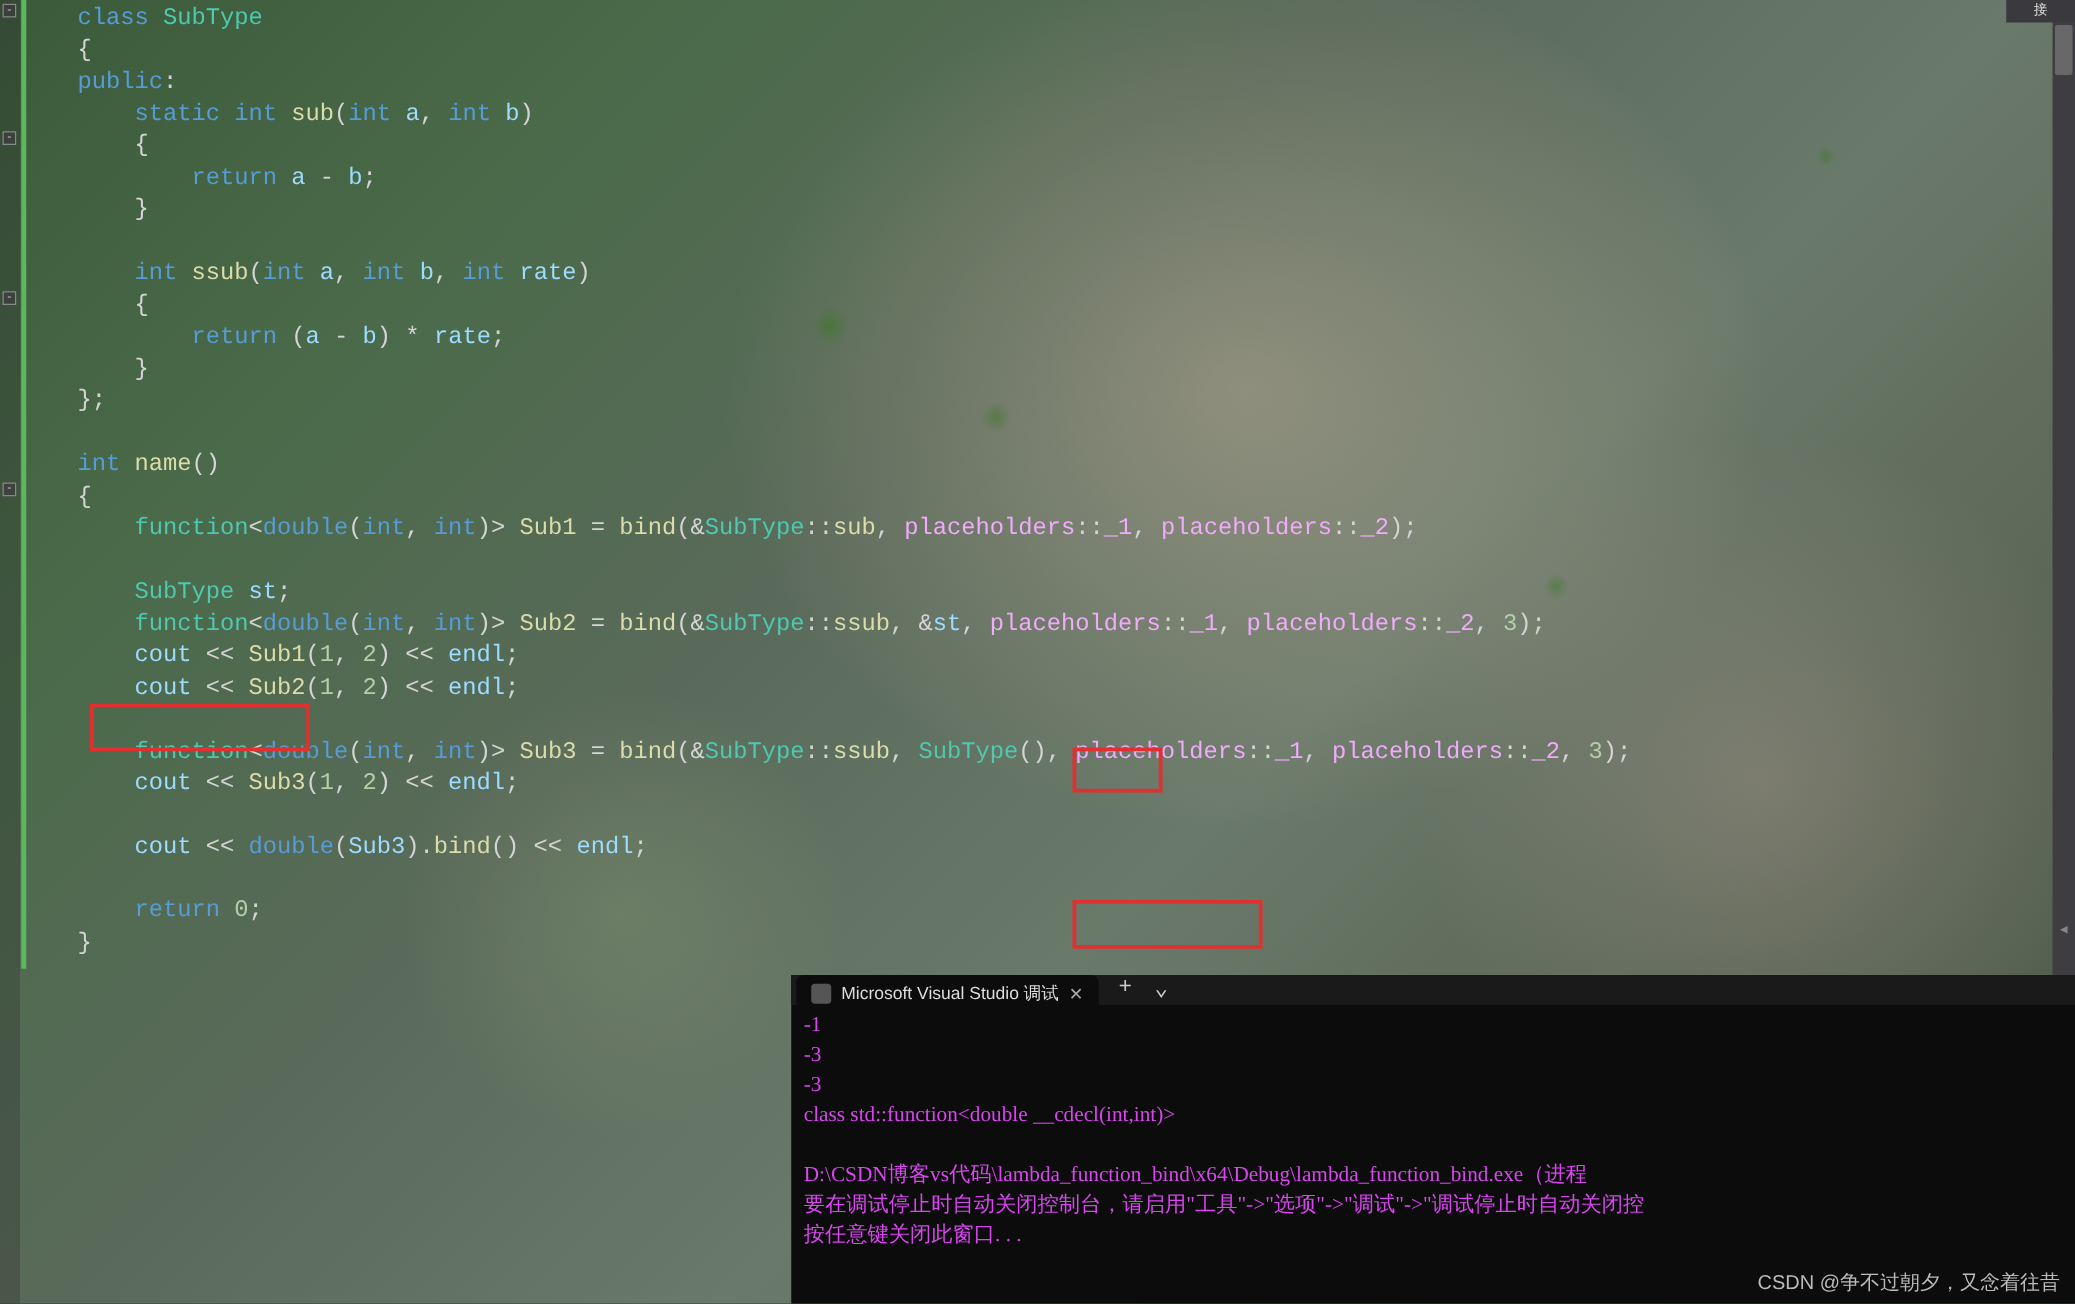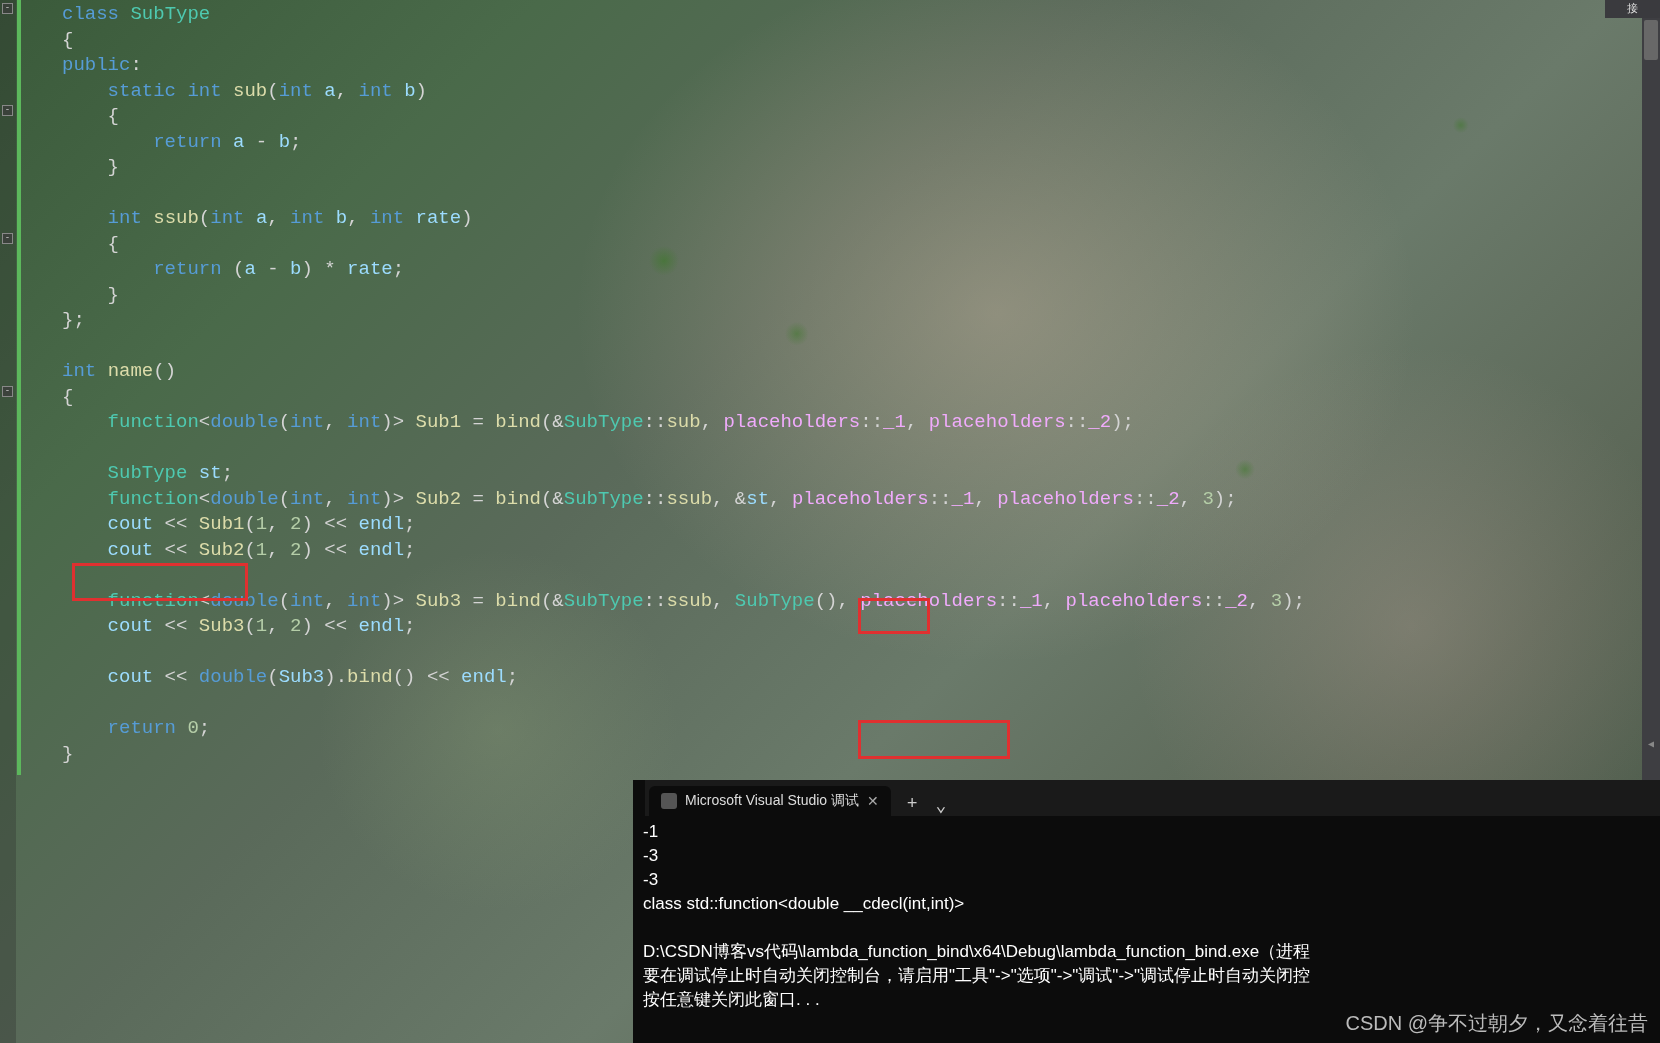--- a/index.html
+++ b/index.html
@@ -110,26 +110,25 @@
   left: 633px;
   top: 780px;
   right: 0;
   bottom: 0;
   background: #0c0c0c;
   z-index: 20;
   display: flex;
   flex-direction: column;
 }
 .term-tabs {
-  height: 36px;
+  height: 24px;
   background: #1a1a1a;
   display: flex;
-  align-items: flex-end;
+  align-items: flex-start;
   padding: 0 4px;
-  margin-left: 12px;
 }
 .term-tab {
   display: flex;
   align-items: center;
   gap: 8px;
   background: #0c0c0c;
   padding: 6px 12px;
   color: #ddd;
   font-size: 14px;
   font-family: 'Segoe UI', sans-serif;
@@ -149,33 +148,33 @@
 .term-actions {
   display: flex;
   gap: 18px;
   padding-left: 12px;
   color: #ccc;
   font-size: 18px;
 }
 .term-body {
   flex: 1;
   padding: 4px 10px;
-  color: #ffffff;
-  font-family: Liberation Sans, sans-serif;
+  color: #d946ef;
+  font-family: Liberation Serif, serif;
   font-size: 17px;
   line-height: 24px;
   white-space: pre;
   overflow: hidden;
 }
 .watermark {
   position: absolute;
   right: 12px;
   bottom: 6px;
   color: #bbb;
-  font-size: 20px;
+  font-size: 16px;
   font-family: 'Microsoft YaHei', sans-serif;
   z-index: 30;
 }
 .scroll-arrow {
   position: absolute;
   right: 2px;
   width: 14px; height: 14px;
   color: #888;
   font-size: 10px;
   text-align: center;

